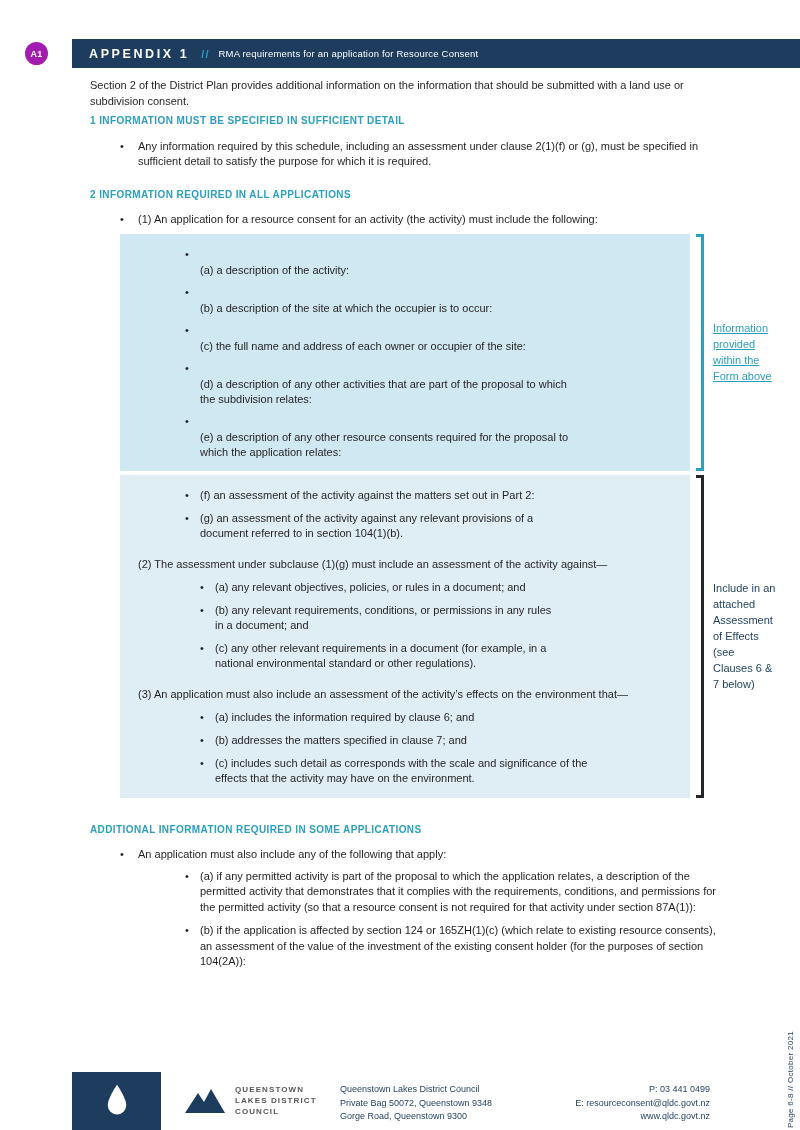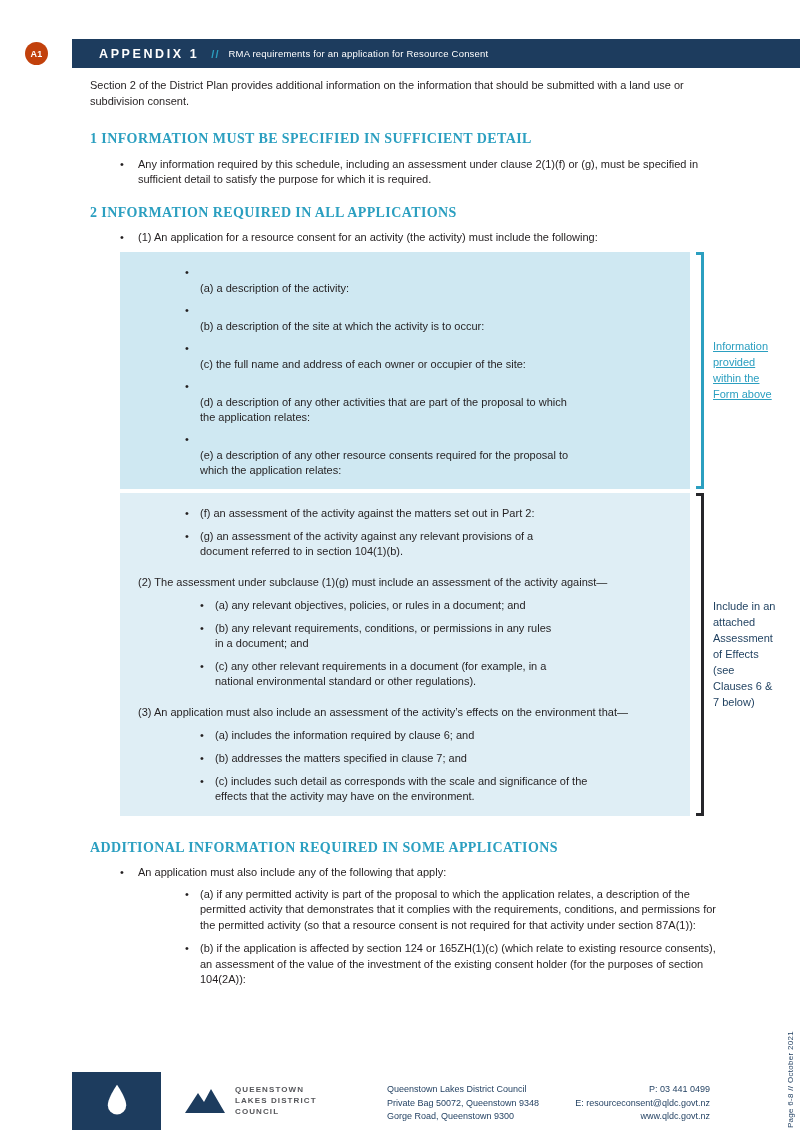--- a/index.html
+++ b/index.html
@@ -2,33 +2,33 @@
 <html><head>
 <meta charset="utf-8">
 <style>
   * { margin:0; padding:0; box-sizing:border-box; }
   html, body { width:800px; height:1130px; }
   body { position:relative; overflow:hidden; background:#ffffff;
          font-family:"Liberation Sans", sans-serif; color:#231f20; font-size:11px; }
 
   
   .a1-badge { position:absolute; left:25px; top:42px; width:23px; height:23px;
-    border-radius:50%; background:#c2410c; color:#fff; font-size:9px; font-weight:bold;
+    border-radius:50%; background:#a21caf; color:#fff; font-size:9px; font-weight:bold;
     display:flex; align-items:center; justify-content:center; letter-spacing:.3px; }
   .topbar { position:absolute; left:72px; top:39px; right:0; height:29px; background:#1d3c5e;
-    display:flex; align-items:center; padding-left:27px; }
+    display:flex; align-items:center; padding-left:17px; }
   .topbar-title { color:#fff; font-size:12.5px; font-weight:bold; letter-spacing:2.6px; }
   .topbar-sep { color:#2b9fc0; font-weight:bold; font-size:11px; margin:0 9px 0 12px; letter-spacing:1px; }
   .topbar-sub { color:#fff; font-size:9.5px; letter-spacing:.2px; }
 
   
   .content { position:absolute; left:90px; top:78px; width:630px; line-height:15.5px; }
-  .para { margin-bottom:22px; }
+  .para { margin-bottom:4px; }
   .para-2 { margin-bottom:17px; }
-  .teal-heading { color:#2b9fc0; font-size:14px; font-weight:bold; letter-spacing:.4px; margin-bottom:10px;font-family:Liberation Serif, serif; }
+  .teal-heading { color:#2b9fc0; font-size:10px; font-weight:bold; letter-spacing:.4px; margin-bottom:10px; }
 
   .bullet-row { display:flex; }
   .dot { width:18px; flex:none; }
   .lvl1 { margin-left:30px; }
   .mb17 { margin-bottom:17px; }
   .mb6  { margin-bottom:6px; }
 
   
   .box-row { display:flex; align-items:stretch; margin-left:30px; }
   .row-box1 { margin-bottom:4px; }
@@ -58,21 +58,21 @@
   .s3-row .dot { width:15px; }
   .s3-row .bullet-text { max-width:525px; }
 
   
   .footer { position:absolute; left:0; top:1072px; width:800px; height:58px; }
   .footer-square { position:absolute; left:72px; top:0; width:89px; height:58px; background:#1d3c5e;
     display:flex; align-items:center; justify-content:center; }
   .logo-block { position:absolute; left:183px; top:12px; display:flex; align-items:center; }
   .logo-text { margin-left:8px; color:#55565a; font-size:8px; letter-spacing:1.1px;
     line-height:11px; font-weight:bold; }
-  .addr { position:absolute; left:340px; top:11px; color:#1d3c5e; font-size:9px; line-height:13.5px;margin-left:47px; }
+  .addr { position:absolute; left:340px; top:11px; color:#1d3c5e; font-size:9px; line-height:13.5px; }
   .contact { position:absolute; right:90px; top:11px; text-align:right; color:#1d3c5e; font-size:9px; line-height:13.5px; }
   .side-text { position:absolute; right:5px; bottom:2px; writing-mode:vertical-rl;
     transform:rotate(180deg); font-size:8px; color:#1d3c5e; letter-spacing:.3px; }
 </style>
 </head>
 <body>
 
 <div class="a1-badge">A1</div>
 
 <header class="topbar">
@@ -100,31 +100,31 @@
   <div class="box-row row-box1">
     <div class="blue-box box1">
 
         <div class="bullet-row">
           <span class="dot">•</span>
           <span class="bullet-text">(a) a description of the activity:</span>
         </div>
 
         <div class="bullet-row">
           <span class="dot">•</span>
-          <span class="bullet-text">(b) a description of the site at which the activity is to occur:</span>
+          <span class="bullet-text">(b) a description of the site at which the occupier is to occur:</span>
         </div>
 
         <div class="bullet-row">
           <span class="dot">•</span>
           <span class="bullet-text">(c) the full name and address of each owner or occupier of the site:</span>
         </div>
 
         <div class="bullet-row">
           <span class="dot">•</span>
-          <span class="bullet-text">(d) a description of any other activities that are part of the proposal to which the application relates:</span>
+          <span class="bullet-text">(d) a description of any other activities that are part of the proposal to which the subdivision relates:</span>
         </div>
 
         <div class="bullet-row">
           <span class="dot">•</span>
           <span class="bullet-text">(e) a description of any other resource consents required for the proposal to which the application relates:</span>
         </div>
       </div>
     <div class="bracket teal"></div>
     <div class="annotation teal-text">Information provided within the Form above</div>
   </div>

